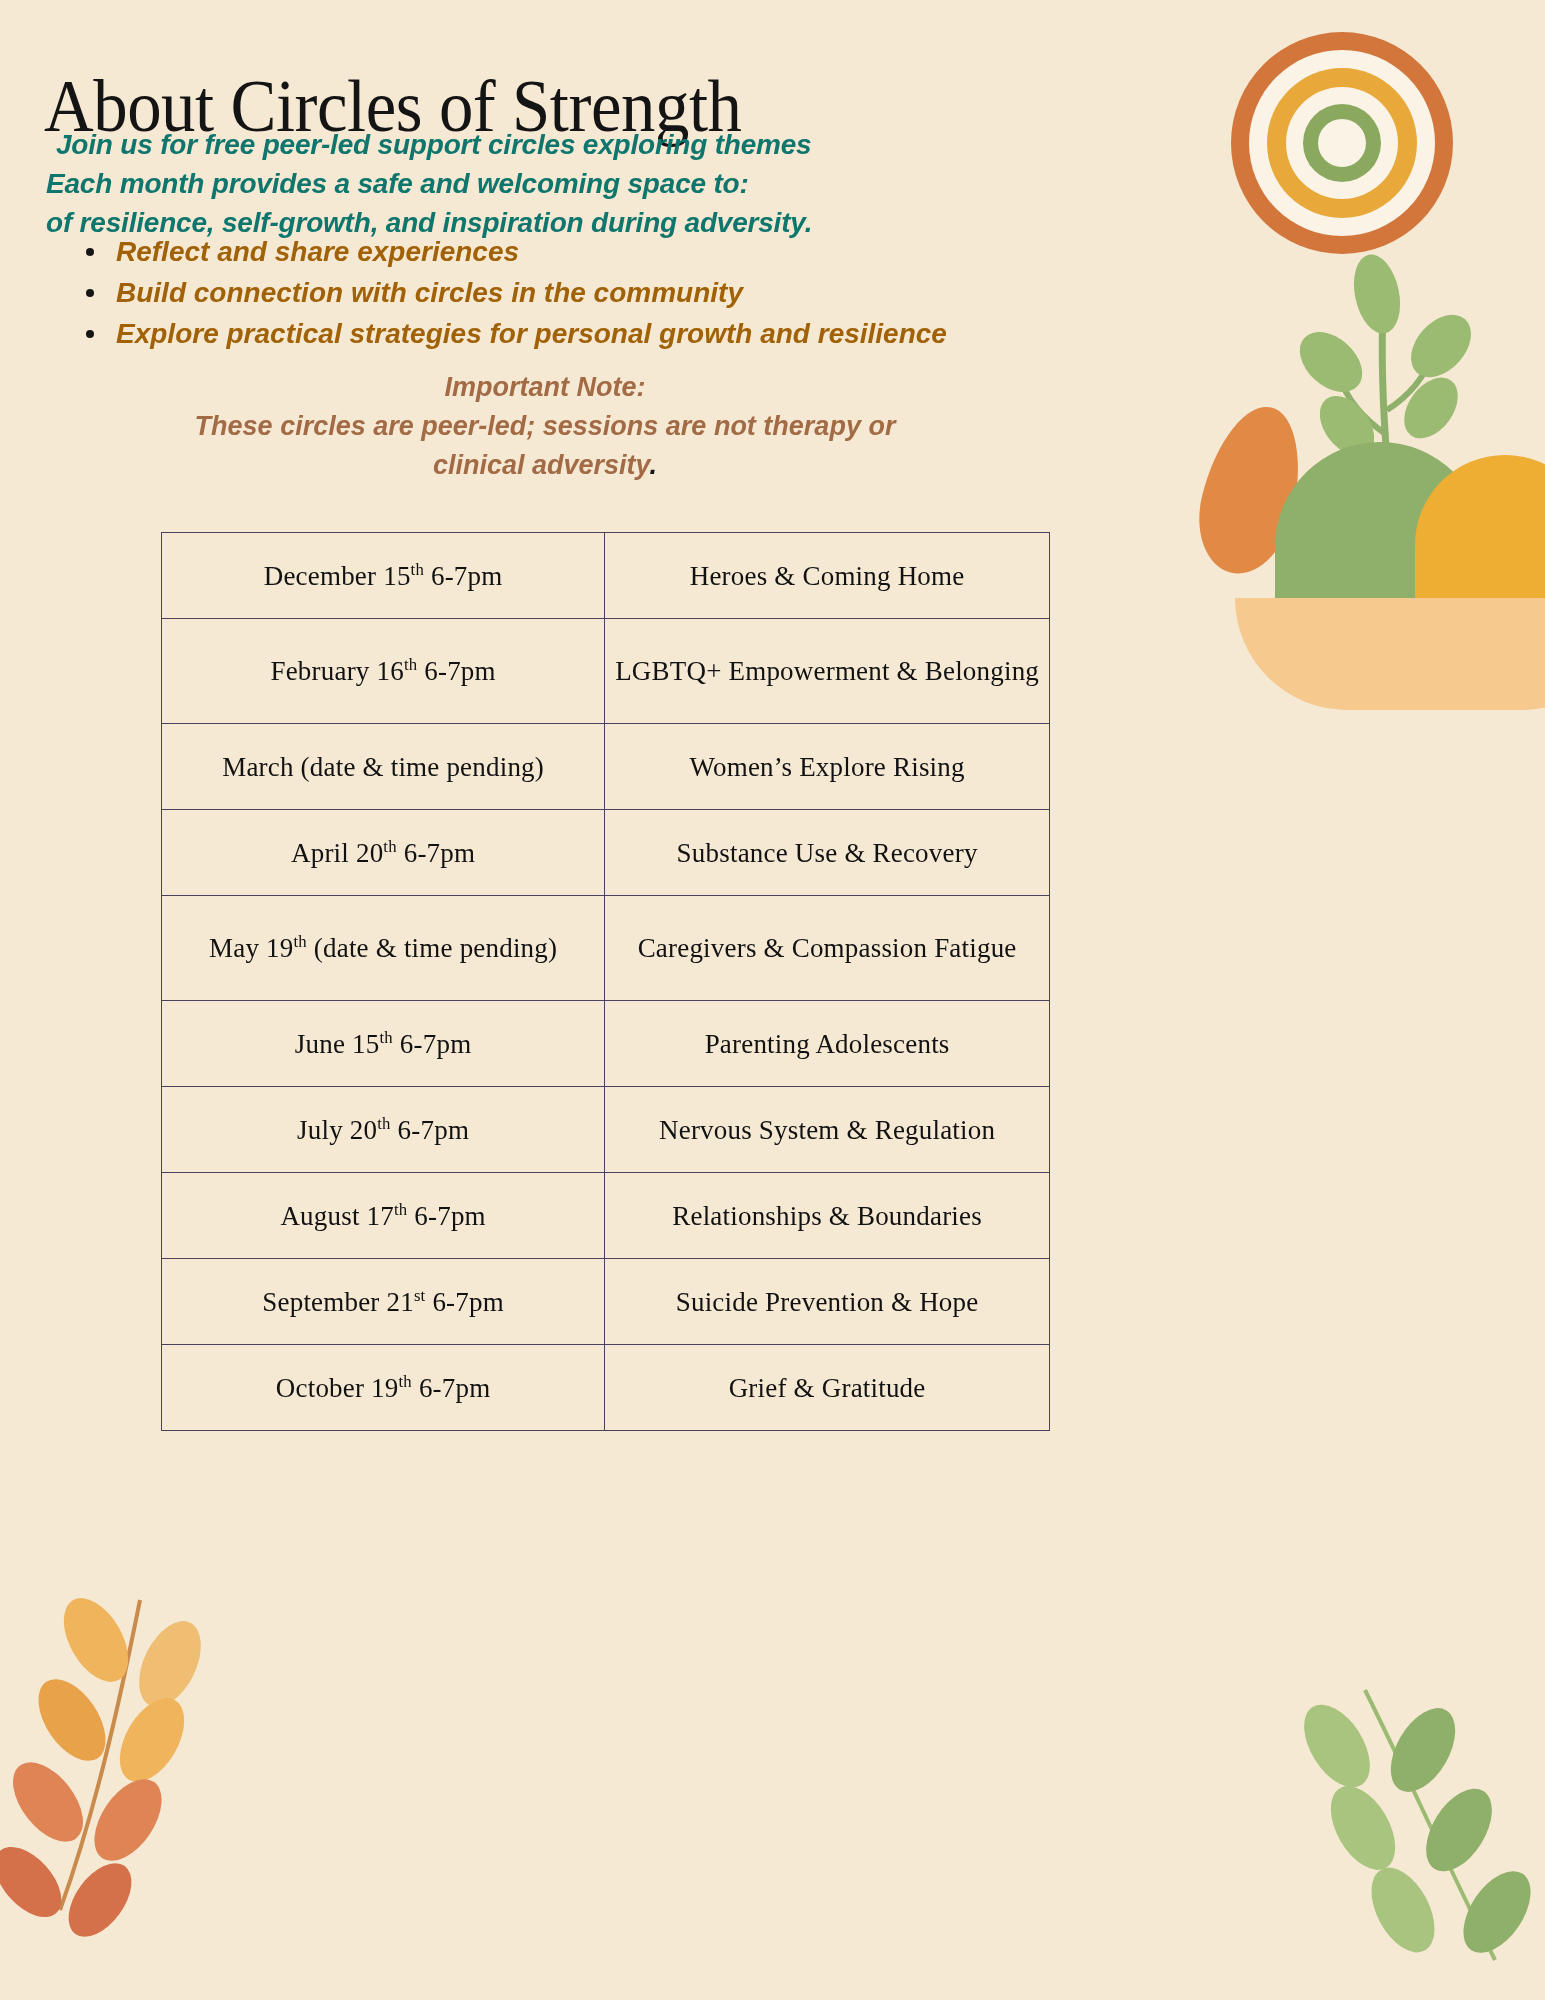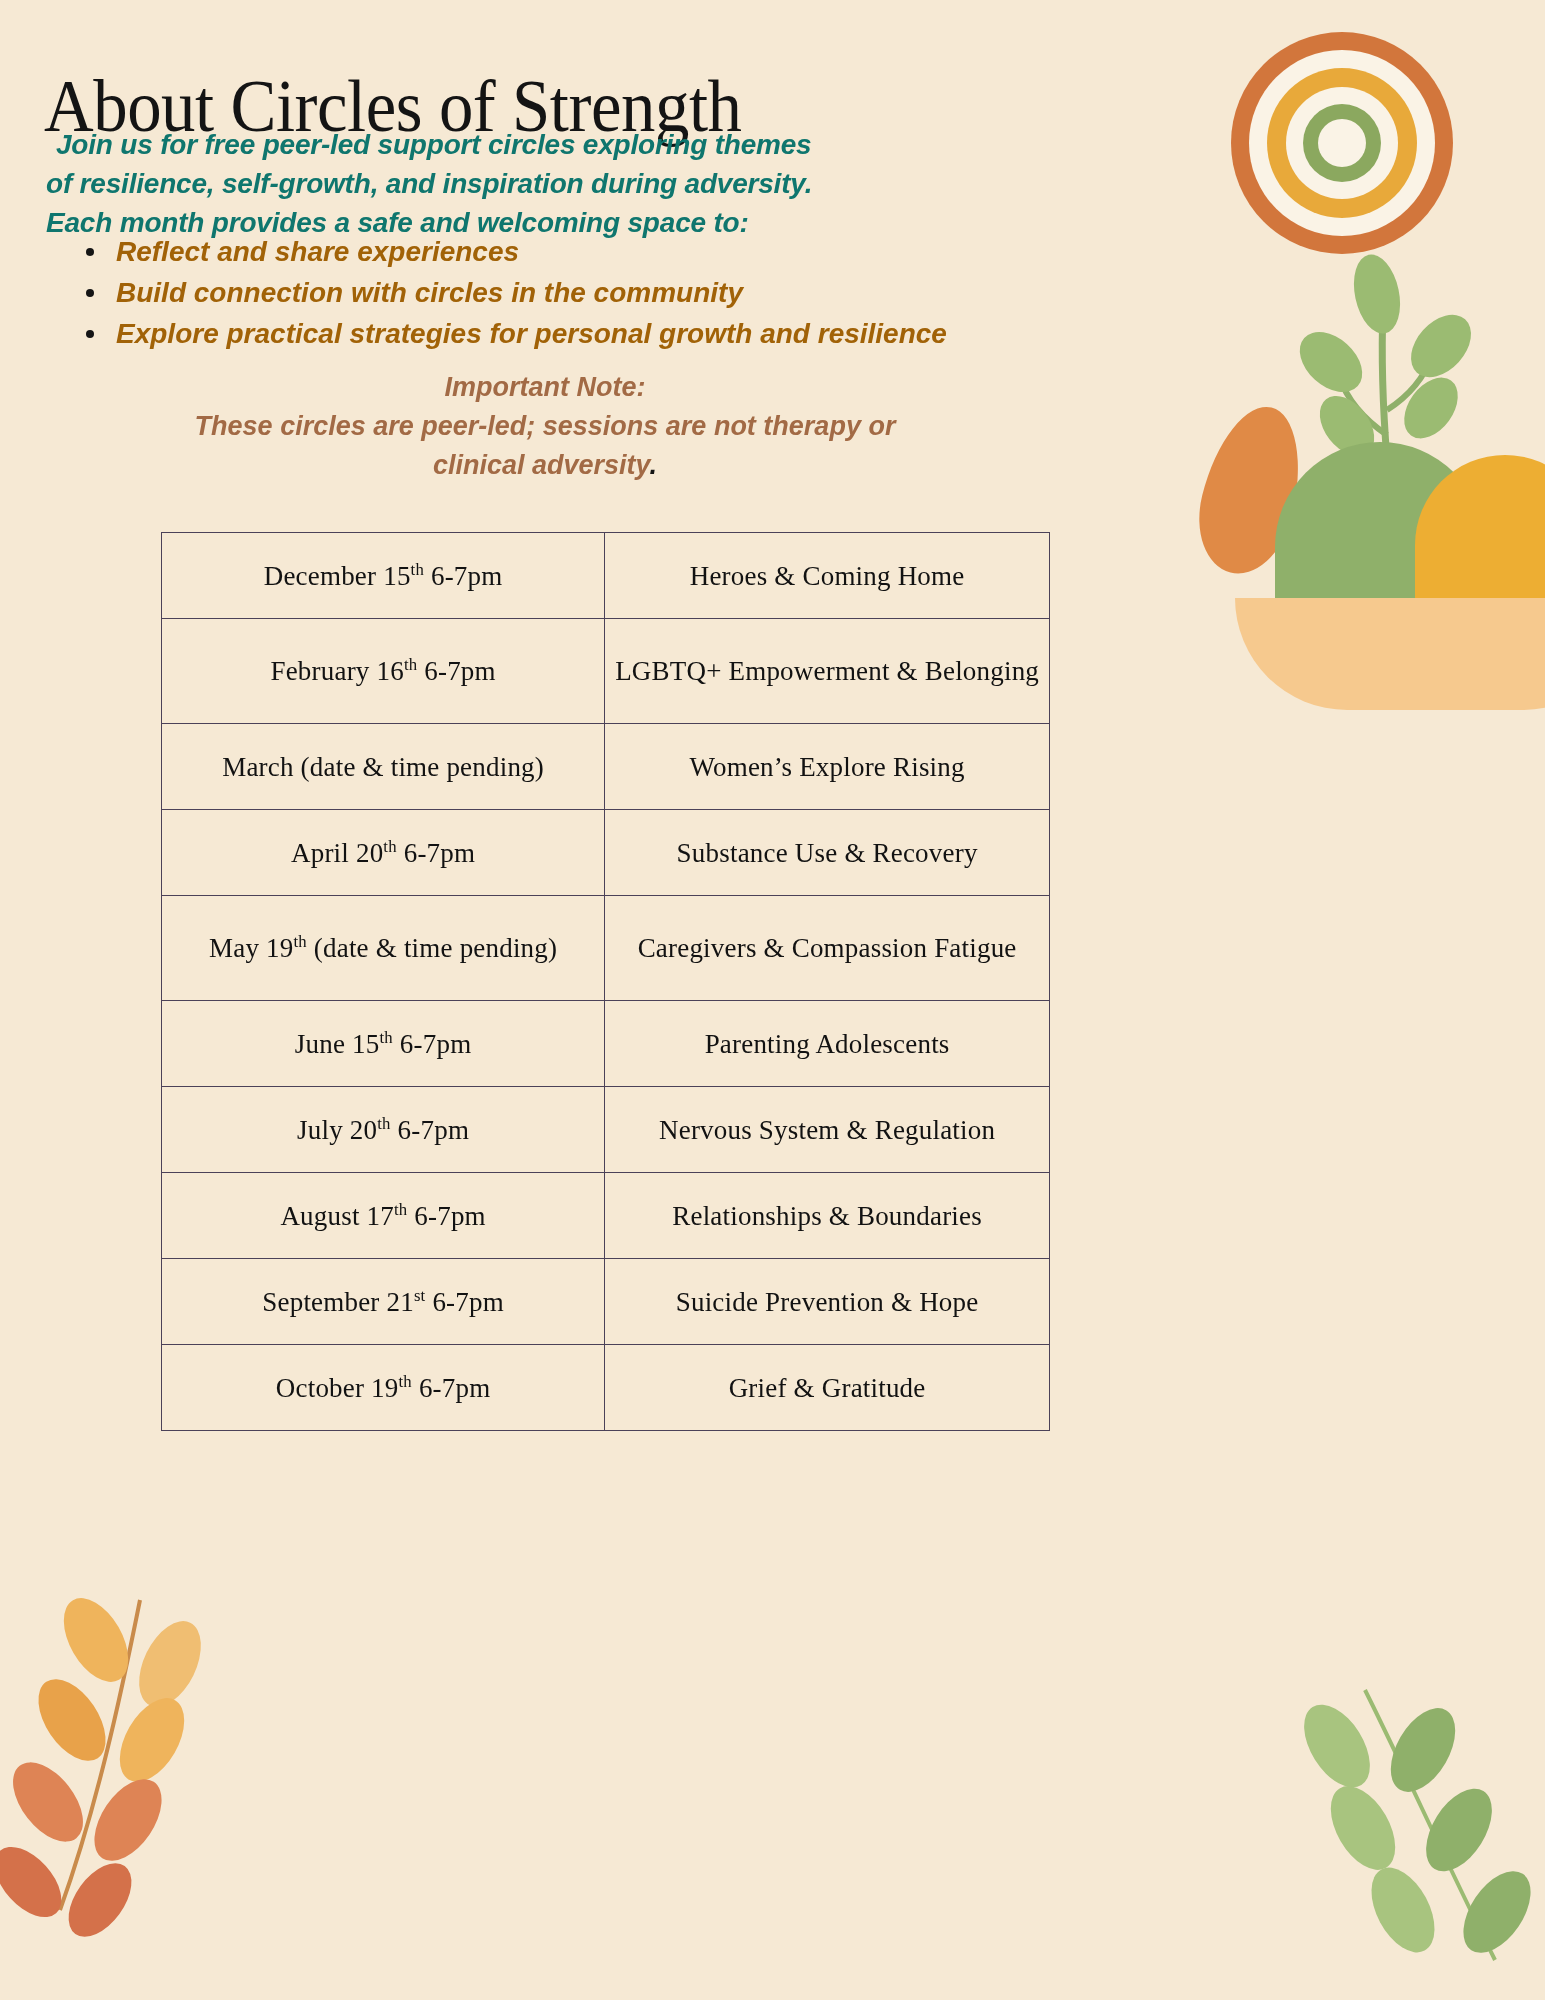--- a/index.html
+++ b/index.html
@@ -169,22 +169,22 @@
       </svg>
     </div>
   </div>
 
   <div class="content">
 
     <h1 class="title">About Circles of Strength</h1>
 
     <div class="intro">
       <p class="l1">Join us for free peer-led support circles exploring themes</p>
+      <p>Each month provides a safe and welcoming space to:</p>
       <p>of resilience, self-growth, and inspiration during adversity.</p>
-      <p>Each month provides a safe and welcoming space to:</p>
     </div>
 
     <ul class="bullets">
       <li>
         <span class="dot"></span>
         <span>Reflect and share experiences</span>
       </li>
       <li>
         <span class="dot"></span>
         <span>Build connection with circles in the community</span>

